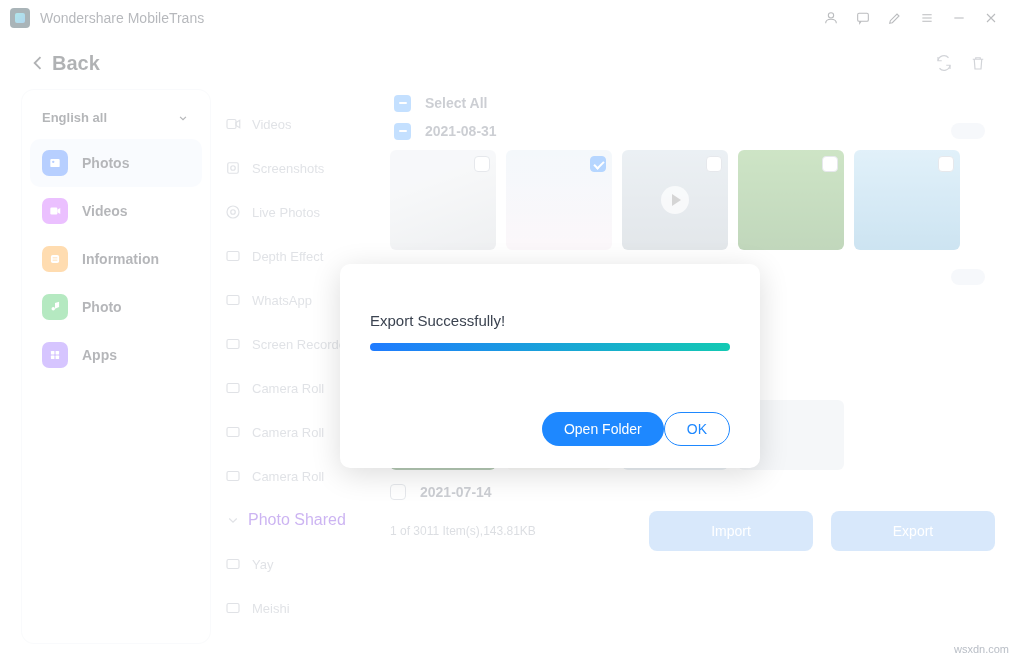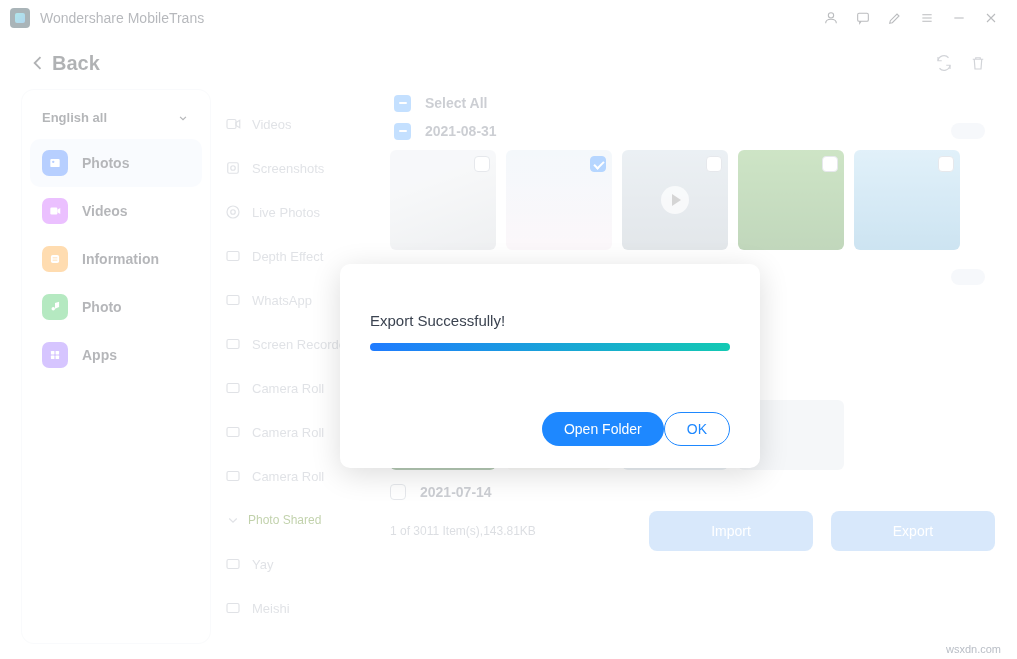--- a/index.html
+++ b/index.html
@@ -39,21 +39,21 @@
   .ic-videos { background:#c54bff; }
   .ic-info   { background:#ff9a1e; }
   .ic-music  { background:#2cc04e; }
   .ic-apps   { background:#8b5bff; }
 
   
   .albums { width:180px; padding:12px 4px 12px 6px; z-index:1; }
   .album-item { display:flex; align-items:center; height:44px; padding:0 8px; color:#a7adb8; font-size:13px; cursor:pointer; }
   .album-item svg { width:18px; height:18px; margin-right:10px; stroke:#a7adb8; fill:none; stroke-width:1.6; }
   .album-item .caret { margin-right:6px; }
-  .album-item.header { color:#4d7c0f; font-size:12px; }
+  .album-item.header { color:#6d28d9; font-size:16px; }
 
   
   .content { flex:1; display:flex; flex-direction:column; z-index:1; padding-right:6px; }
   .sel-row { display:flex; align-items:center; height:26px; padding-left:4px; }
   .sel-row .chk { width:17px; height:17px; border-radius:4px; background:#58a6ff; margin-right:14px; display:flex; align-items:center; justify-content:center; }
   .sel-row .chk::after { content:""; width:8px; height:2.5px; background:#fff; border-radius:2px; }
   .sel-row .lbl { font-size:14px; color:#6d7482; font-weight:600; }
   .sel-row .pill { margin-left:auto; width:34px; height:16px; border-radius:8px; background:#e6ebf2; margin-right:10px; }
   .grid { display:flex; flex-wrap:wrap; gap:10px; margin-top:6px; }
   .thumb { width:106px; height:100px; border-radius:6px; position:relative; background:#cfd6df; }
@@ -88,21 +88,21 @@
 
   
   .modal { position:absolute; z-index:10; left:340px; top:264px; width:420px; height:204px; background:#fff; border-radius:10px; box-shadow:0 6px 30px rgba(0,0,0,0.14); padding:28px 30px 22px 30px; display:flex; flex-direction:column; }
   .modal .msg { font-size:15px; color:#3b4350; font-weight:500; margin-top:20px; }
   .modal .progress { margin-top:14px; height:8px; border-radius:4px; background:linear-gradient(90deg,#1f7bff 0%, #13c9b3 100%); }
   .modal .actions { margin-top:auto; display:flex; justify-content:flex-end; }
   .modal .mbtn { height:34px; padding:0 22px; border-radius:17px; font-size:14px; display:flex; align-items:center; cursor:pointer; }
   .mbtn-primary { background:#1e88ff; color:#fff; }
   .mbtn-secondary { background:#fff; color:#1e88ff; border:1.5px solid #1e88ff; padding:0 34px; }
 
-  .watermark { position:absolute; right:16px; bottom:4px; font-size:11px; color:#b9bec6; z-index:20; }
+  .watermark { position:absolute; right:8px; bottom:4px; font-size:11px; color:#b9bec6; z-index:20; }
 </style>
 </head>
 <body>
 
 <div class="titlebar">
   <div class="logo">
       <div class="logo-inner"></div>
     </div>
   <div class="title">Wondershare MobileTrans</div>
   <div class="spacer"></div>

